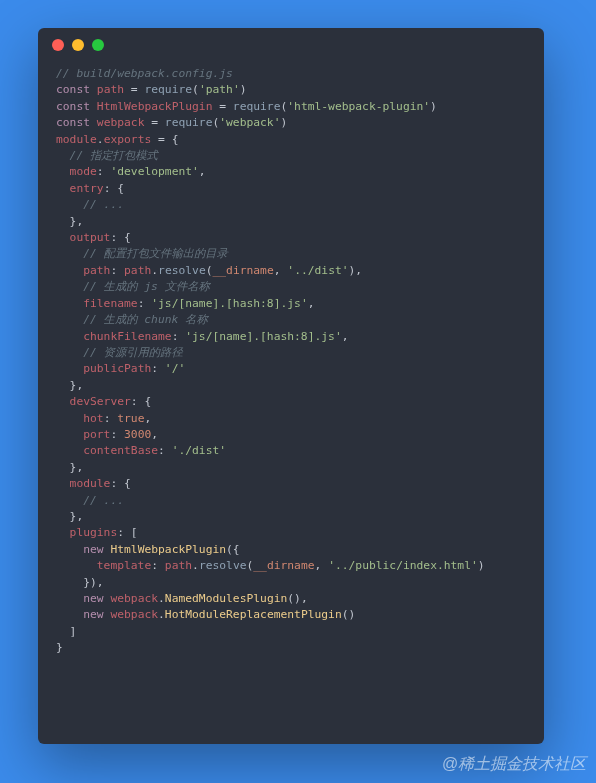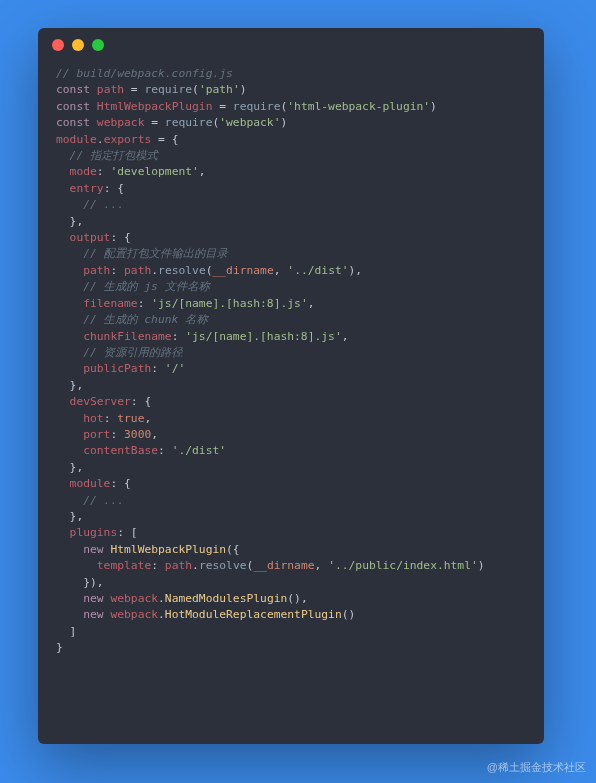--- a/index.html
+++ b/index.html
@@ -46,23 +46,24 @@
   .c-str { color: #a3be8c; }
   .c-punc { color: #c0c5ce; }
   .c-key { color: #bf616a; }
   .c-num { color: #d08770; }
   .c-const { color: #d08770; }
   .c-class { color: #ebcb8b; }
   .watermark {
     position: absolute;
     right: 10px;
     bottom: 8px;
-    font-size: 11px;
+    font-size: 16px;
     color: rgba(255,255,255,0.55);
     font-family: sans-serif;
+    font-style: italic;
   }
 </style>
 </head>
 <body>
 
 <div class="window">
   <div class="titlebar">
     <div class="tb-dot tb-red"></div>
     <div class="tb-dot tb-yellow"></div>
     <div class="tb-dot tb-green"></div>

